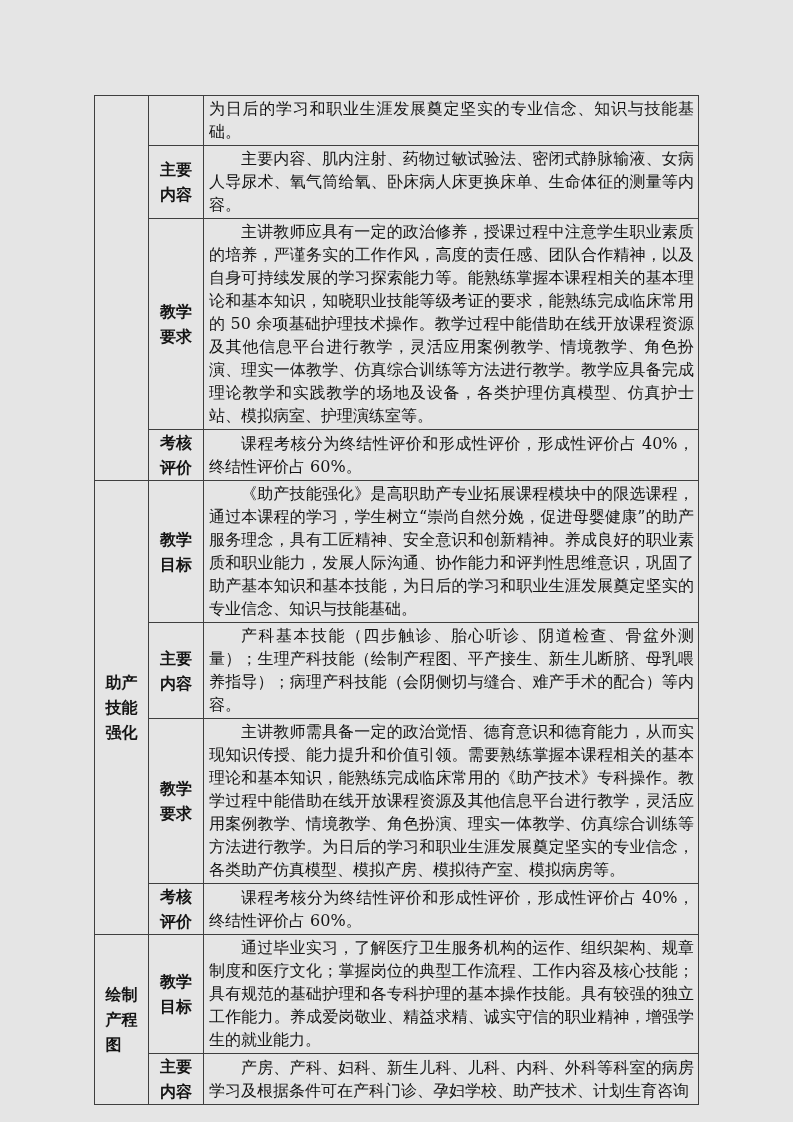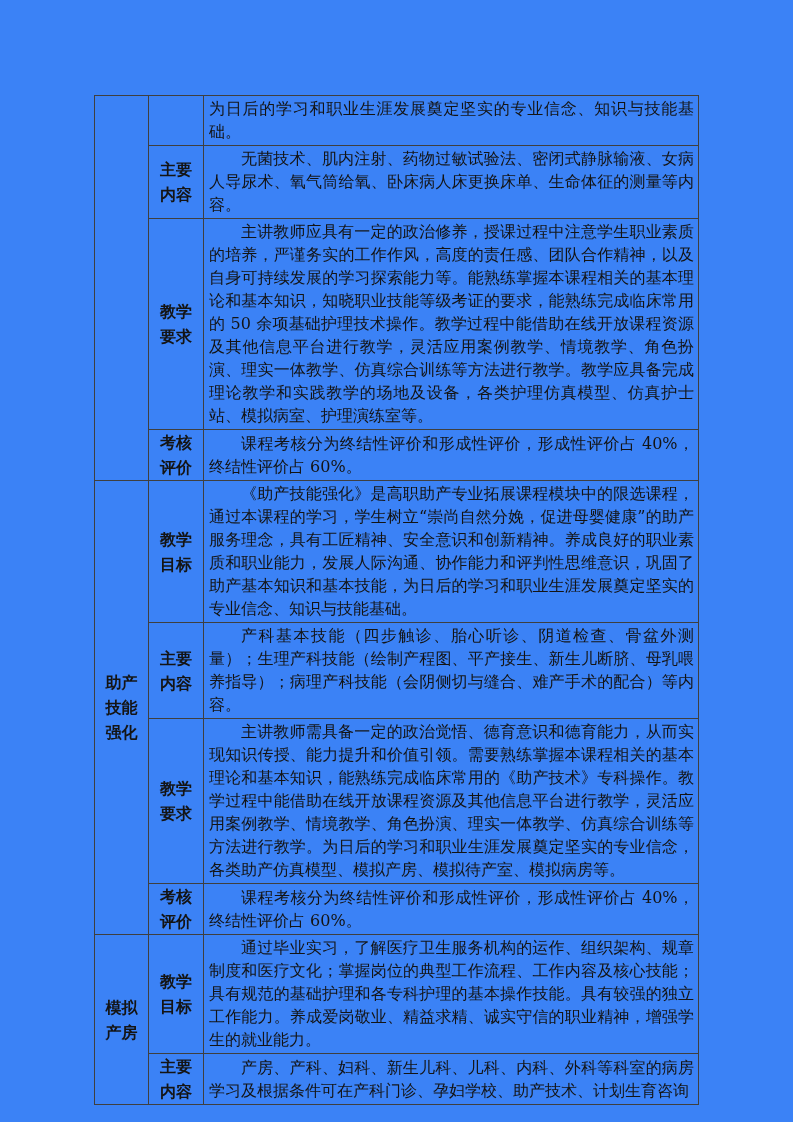--- a/index.html
+++ b/index.html
@@ -1,19 +1,19 @@
 <!DOCTYPE html>
 <html><head>
 <meta charset="utf-8">
 <style>
   html,body{margin:0;padding:0;background:#ffffff;}
   .page{
     position:relative;
     width:793px;height:1122px;
-    background:#3b82f6;
+    background:#e5e5e5;
     color:#141414;
     font-family:"DejaVu Serif","Liberation Serif",serif;
     overflow:hidden;
   }
   table.curriculum{
     position:absolute;
     left:94px;top:95px;
     width:604px;
     border-collapse:collapse;
     table-layout:fixed;
@@ -76,21 +76,21 @@
         </td>
         <td class="label">
           <span class="stack"></span>
         </td>
         <td class="content">为日后的学习和职业生涯发展奠定坚实的专业信念、知识与技能基础。</td>
       </tr>
       <tr>
         <td class="label">
           <span class="stack">主要内容</span>
         </td>
-        <td class="content indent">无菌技术、肌内注射、药物过敏试验法、密闭式静脉输液、女病人导尿术、氧气筒给氧、卧床病人床更换床单、生命体征的测量等内容。</td>
+        <td class="content indent">主要内容、肌内注射、药物过敏试验法、密闭式静脉输液、女病人导尿术、氧气筒给氧、卧床病人床更换床单、生命体征的测量等内容。</td>
       </tr>
       <tr>
         <td class="label">
           <span class="stack">教学要求</span>
         </td>
         <td class="content indent">主讲教师应具有一定的政治修养，授课过程中注意学生职业素质的培养，严谨务实的工作作风，高度的责任感、团队合作精神，以及自身可持续发展的学习探索能力等。能熟练掌握本课程相关的基本理论和基本知识，知晓职业技能等级考证的要求，能熟练完成临床常用的 50 余项基础护理技术操作。教学过程中能借助在线开放课程资源及其他信息平台进行教学，灵活应用案例教学、情境教学、角色扮演、理实一体教学、仿真综合训练等方法进行教学。教学应具备完成理论教学和实践教学的场地及设备，各类护理仿真模型、仿真护士站、模拟病室、护理演练室等。</td>
       </tr>
       <tr>
         <td class="label">
           <span class="stack">考核评价</span>
@@ -121,21 +121,21 @@
       </tr>
       <tr>
         <td class="label">
           <span class="stack">考核评价</span>
         </td>
         <td class="content indent">课程考核分为终结性评价和形成性评价，形成性评价占 40%，终结性评价占 60%。</td>
       </tr>
 
       <tr>
         <td class="course" rowspan="2">
-          <span class="stack">模拟产房</span>
+          <span class="stack">绘制产程图</span>
         </td>
         <td class="label">
           <span class="stack">教学目标</span>
         </td>
         <td class="content indent">通过毕业实习，了解医疗卫生服务机构的运作、组织架构、规章制度和医疗文化；掌握岗位的典型工作流程、工作内容及核心技能；具有规范的基础护理和各专科护理的基本操作技能。具有较强的独立工作能力。养成爱岗敬业、精益求精、诚实守信的职业精神，增强学生的就业能力。</td>
       </tr>
       <tr>
         <td class="label">
           <span class="stack">主要内容</span>
         </td>

